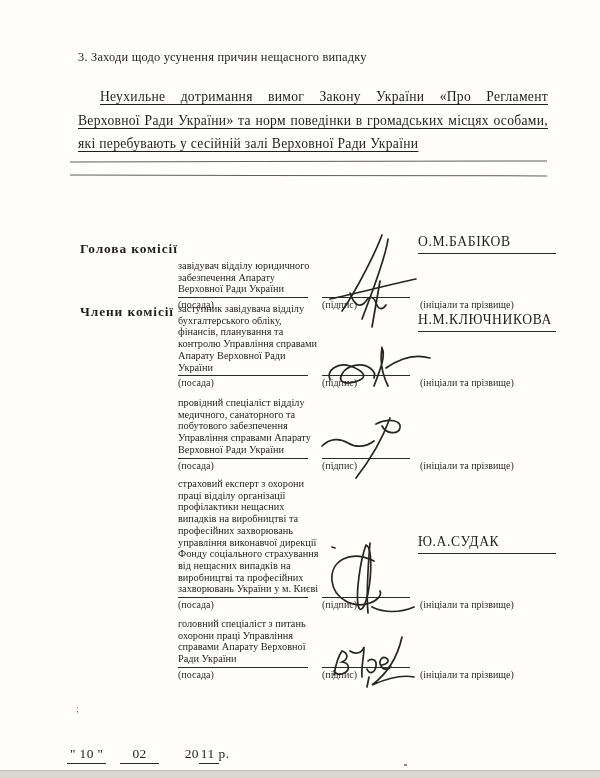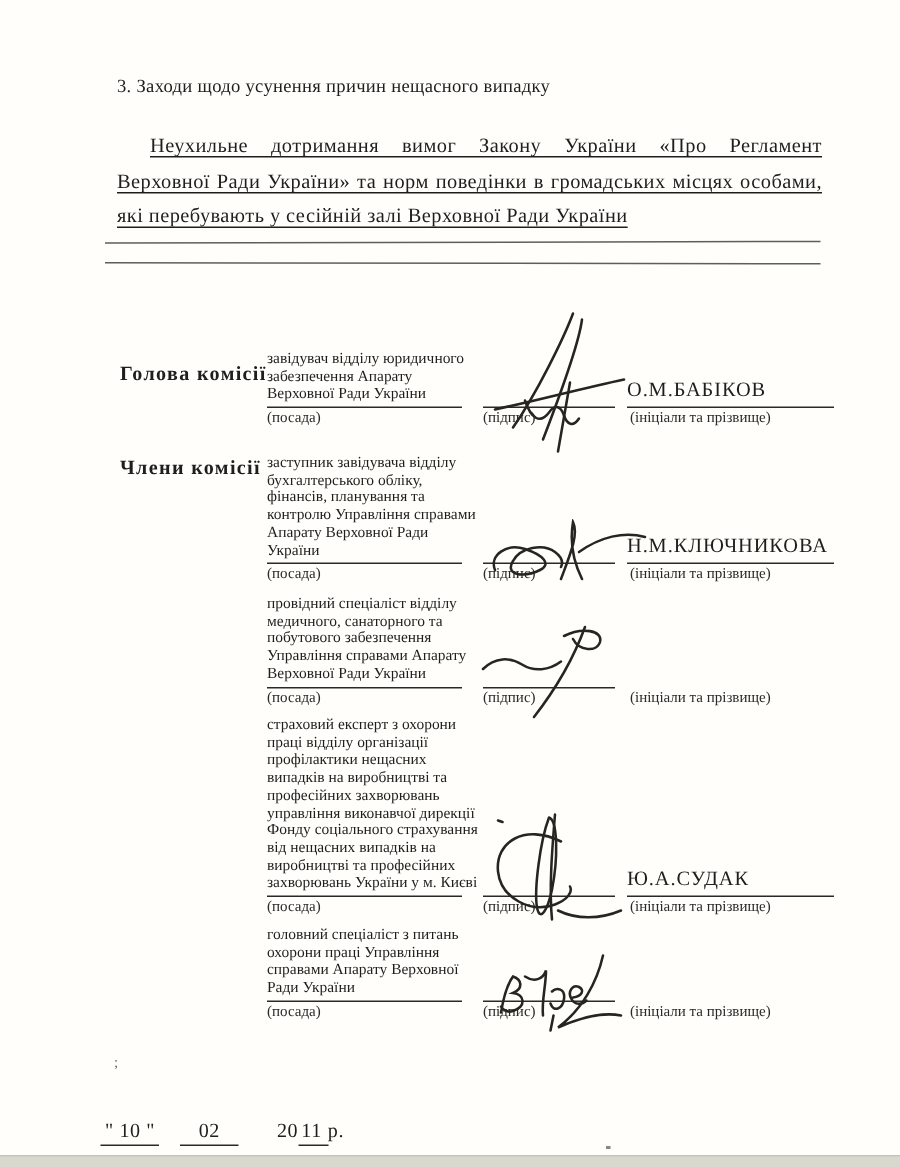--- a/index.html
+++ b/index.html
@@ -25,21 +25,21 @@
   .cell{display:flex;flex-direction:column;}
   .cell-text{border-bottom:1.2px solid #2a2927;padding-bottom:2px;}
   .pos-cell{width:130px;margin-right:14px;}
   .pos-cell .cell-text{font-size:10.3px;line-height:11.7px;white-space:pre;overflow:visible;}
   .pen-cell{width:88px;margin-right:8px;position:relative;}
   .pen-cell .cell-text{height:2px;}
   .name-cell{width:138px;}
   .name-cell .cell-text{font-size:13.6px;letter-spacing:.6px;padding-bottom:3px;white-space:nowrap;}
   .caption{font-size:10px;line-height:13px;color:#2b2a28;}
   .cap-center{text-align:left;}
-  .cap-left{text-align:left;padding-left:2px;}
+  .cap-left{text-align:left;padding-left:2px;margin-top:44px;}
 
   .sig-svg{position:absolute;pointer-events:none;}
   .sig-svg path{fill:none;stroke:#27251f;stroke-width:1.7;stroke-linecap:round;}
 
   .date-line{position:absolute;left:67px;top:746px;font-size:13.4px;letter-spacing:.4px;}
   .date-line span{display:inline-block;}
   .du{border-bottom:1.3px solid #2a2927;padding:0 3px 1px 3px;}
   .d-gap1{width:14px;} .d-gap2{width:26px;}
 
   .noise-semicolon{position:absolute;left:76px;top:703px;font-size:10px;color:#3a3935;opacity:.75;}

